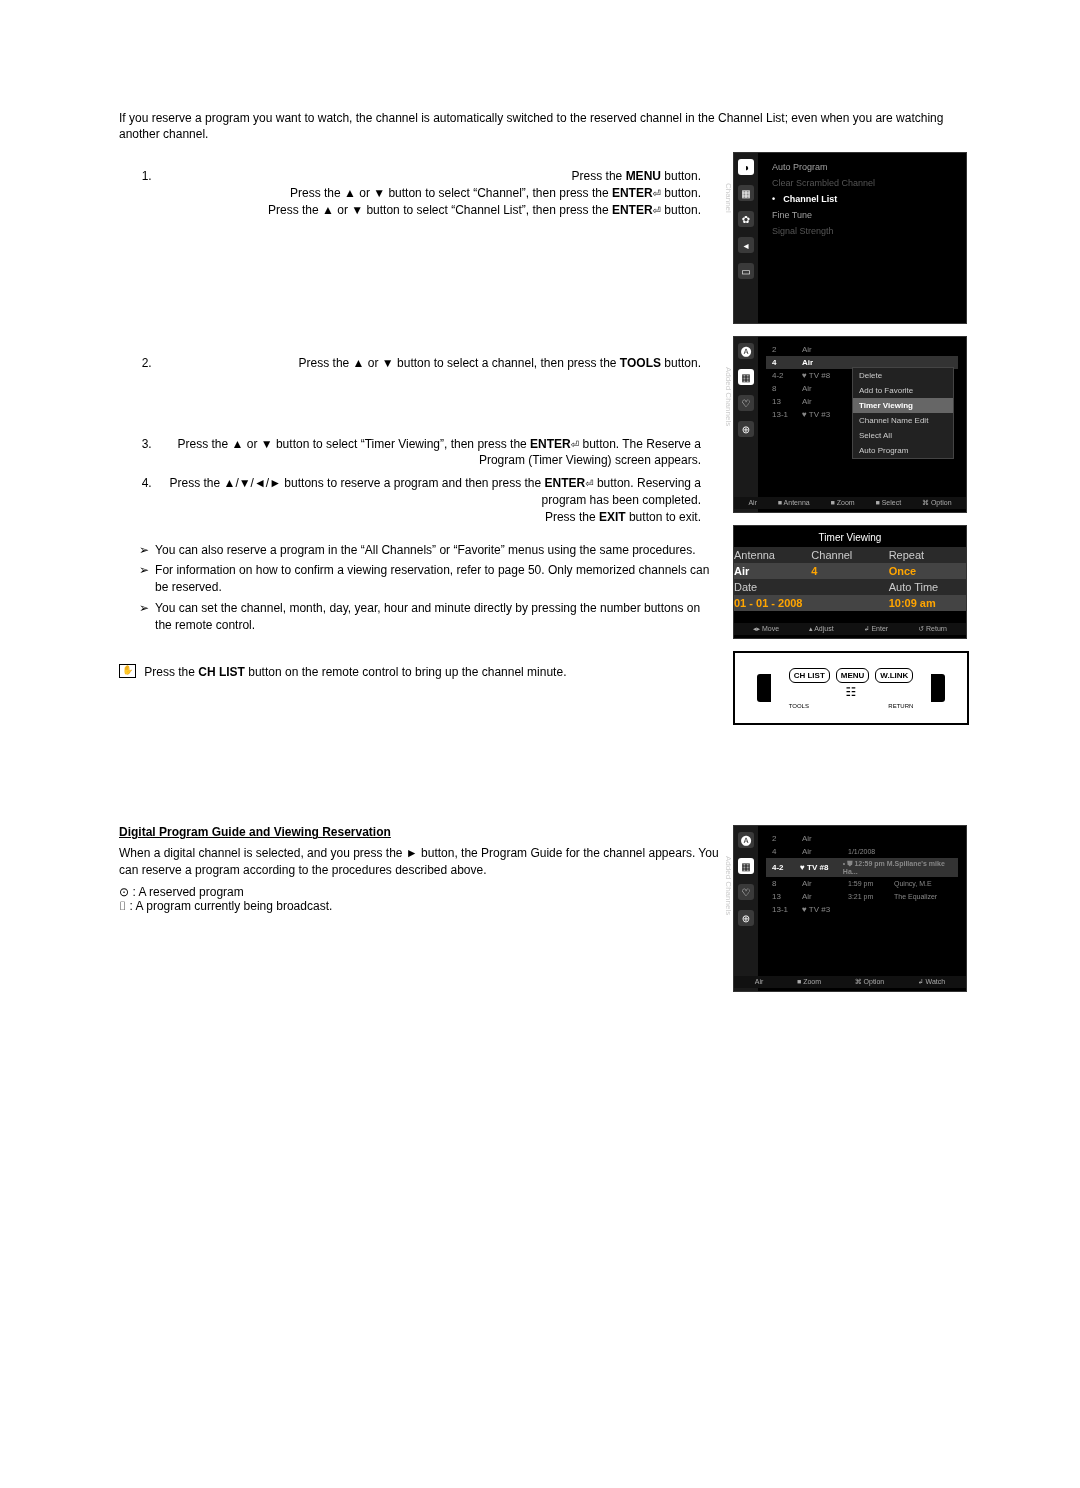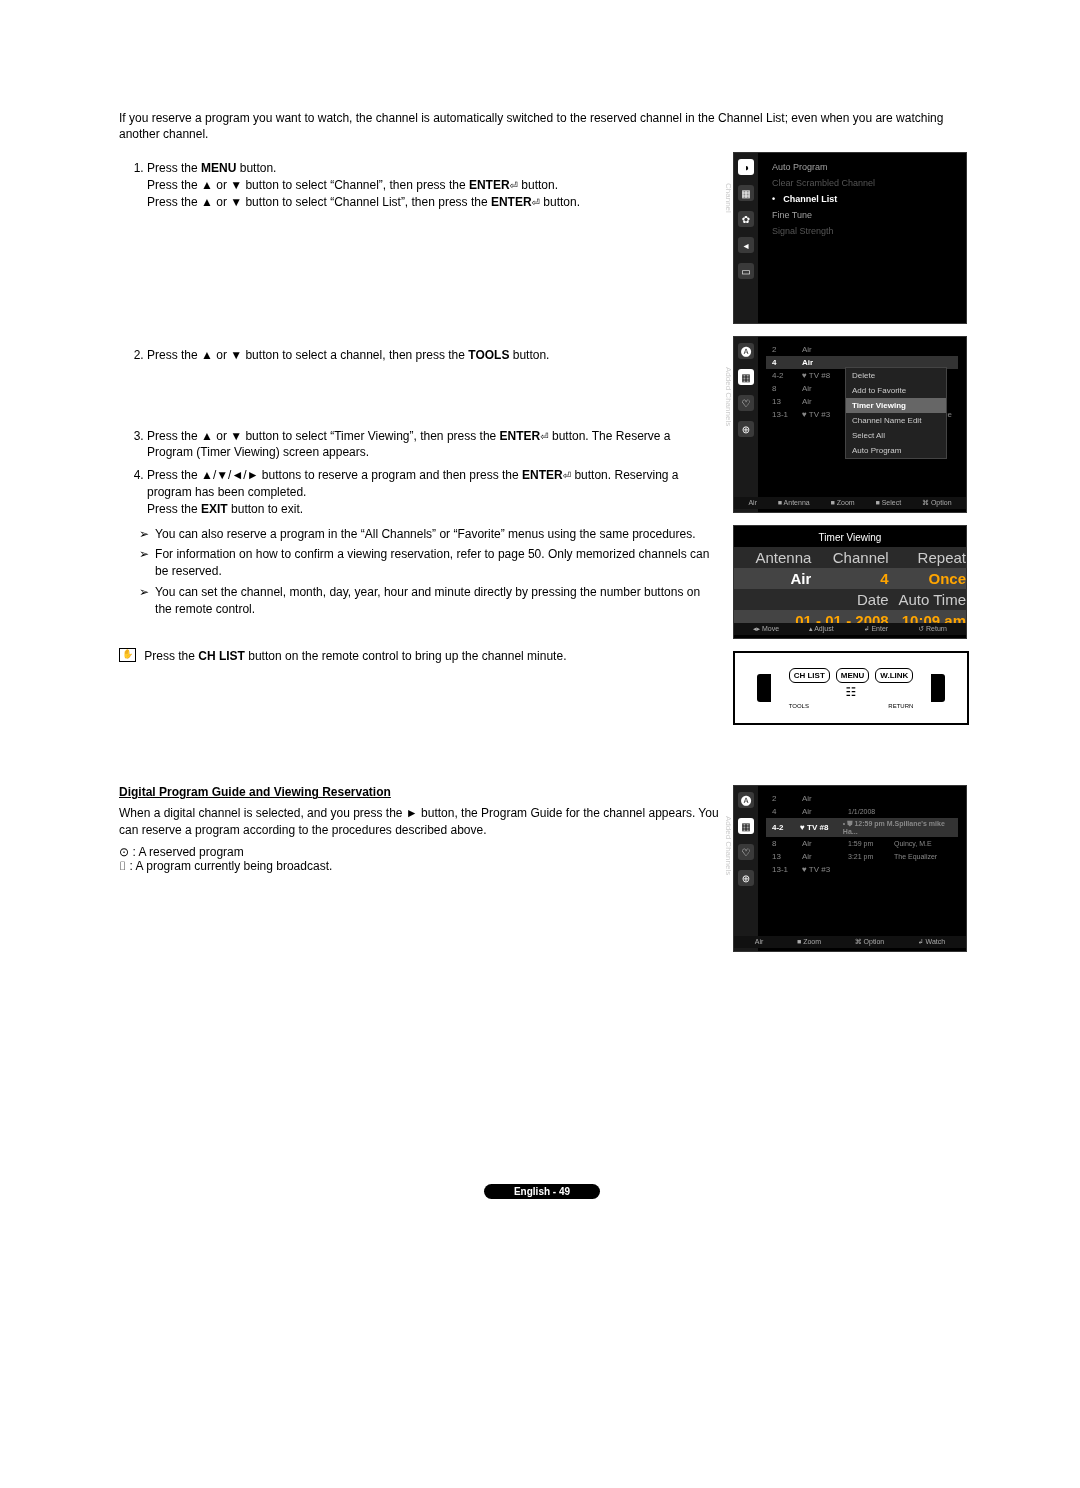--- a/index.html
+++ b/index.html
@@ -16,21 +16,21 @@
   }
   .section-title {
     font-weight: bold;
     text-decoration: underline;
     margin-bottom: 6px;
   }
   .intro p { margin: 0 0 6px 0; line-height: 1.35; }
   .main-row { display: flex; gap: 16px; margin-top: 10px; }
   .left-col { flex: 1 1 auto; }
   .right-col { width: 232px; flex: 0 0 232px; }
-  ol.steps { list-style: decimal; padding-left: 20px; margin: 8px; }
+  ol.steps { list-style: decimal; padding-left: 20px; margin: 16px; text-align: right; }
   ol.steps > li { margin-bottom: 6px; line-height: 1.4; }
   .step-body { display:block; }
   .spacer-large { height: 130px; }
   .spacer-med { height: 58px; }
   .sub-note { display:flex; gap:6px; margin:4px 0 4px 20px; line-height:1.4; }
   .sub-note .chev { font-family: Arial; }
   .boxed-note { display:flex; gap:8px; margin:30px 0 0 0; line-height:1.4; }
   .boxed-icon { border:1px solid #000; padding:0 2px; font-size:9px; display:inline-flex; align-items:center; justify-content:center; height:12px; }
   .enter-icon { display:inline-block; font-size:10px; }
   b { font-weight: bold; }
@@ -51,38 +51,38 @@
   .osd-side .sicon.sel { background:#fff; color:#000;}
   .osd-body { flex:1; padding:6px 8px; }
   .osd-body .row { padding:3px 6px; color:#a0a0a0; display:flex; align-items:center; gap:6px;}
   .osd-body .row.sel { color:#fff; font-weight:bold; }
   .osd-body .row.sel::before { content:"•"; margin-right:2px;}
   .osd-body .row.dim { color:#555;}
   .osd2 { height: 175px; display:flex; }
   .osd2 .list { flex:1; }
   .osd2 .list .r { display:flex; padding:2px 6px; gap:6px; color:#888; font-size:8px; align-items:center;}
   .osd2 .list .r.sel { background:#333; color:#fff; font-weight:bold; }
-  .osd2 .ctx { position:absolute; right:19px; top:30px; width:100px; background:#222; border:1px solid #444; }
+  .osd2 .ctx { position:absolute; right:12px; top:30px; width:100px; background:#222; border:1px solid #444; }
   .osd2 .ctx .ci { padding:3px 6px; font-size:8px; color:#ccc; }
   .osd2 .ctx .ci.sel { background:#666; color:#fff; font-weight:bold; }
   .osd-foot { position:absolute; bottom:3px; left:0; right:0; display:flex; justify-content:space-around; font-size:7px; color:#aaa; padding:2px 4px; background:#111;}
   .osd-timer { height:112px; }
   .osd-timer .title { text-align:center; padding:6px 0 4px; font-size:10px; }
   .osd-timer .grid3 { display:flex; }
-  .osd-timer .cell { flex:1; text-align:right; padding:2px 0; font-size:15px; }
+  .osd-timer .cell { flex:1; text-align:left; padding:2px 0; font-size:11px; }
   .osd-timer .head { background:#2a2a2a; color:#ccc; }
   .osd-timer .val { background:#444; color:#fff; font-weight:bold;}
   .osd-timer .val.or { color:orange; }
   .osd-remote { height:70px; background:#fff; border:2px solid #000; display:flex; align-items:center; justify-content:center; gap:18px; color:#000; }
   .osd-remote .btn { border:1.5px solid #000; border-radius:6px; padding:2px 4px; font-size:8px; font-weight:bold; }
   .osd-remote .wedge { width:14px; height:28px; background:#000; border-radius:3px 0 0 3px;}
   .osd-remote .wedge.r { border-radius:0 3px 3px 0;}
   .osd-guide { height:165px; display:flex; }
   .osd-guide .prog { font-size:7px; color:#888; }
-  .section2 { margin-top: 48px; gap: 11px; }
+  .section2 { margin-top: 88px; gap: 11px; }
   .foot-page { text-align:center; margin-top:220px; }
   .foot-pill { display:inline-block; background:#000; color:#fff; padding:2px 30px; border-radius:10px; font-size:10px; font-weight:bold;}
 </style>
 </head>
 <body>
 
 <div class="page">
 
 
   <div class="intro">
@@ -314,17 +314,14 @@
         <div class="osd-foot" id="osdGfoot">
             <span>Air</span>
             <span>■ Zoom</span>
             <span>⌘ Option</span>
             <span>↲ Watch</span>
           </div>
       </div>
     </div>
   </div>
 
-  <div class="foot-page">
-    <span class="foot-pill">English - 49</span>
-  </div>
 
 </div>
 
 </body></html>

